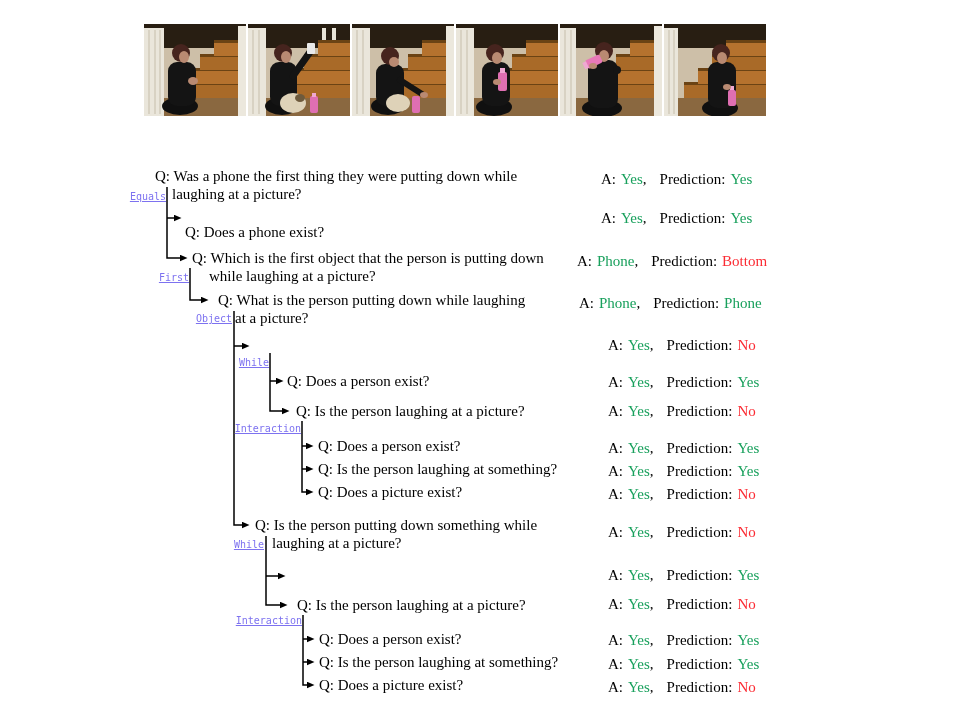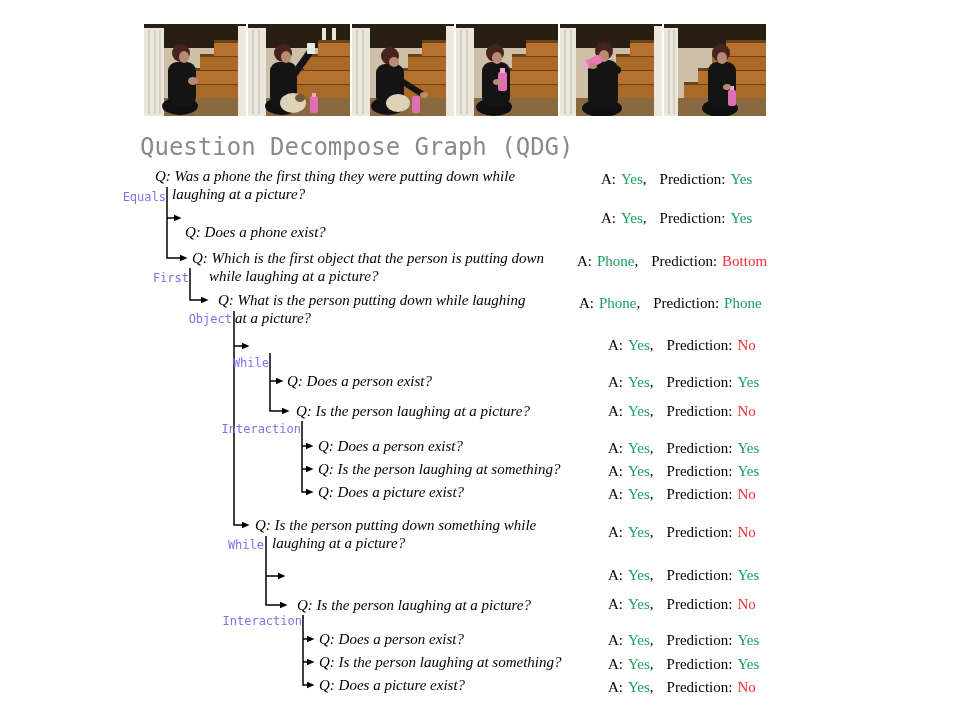--- a/index.html
+++ b/index.html
@@ -13,27 +13,27 @@
   
   .title{
     position:absolute;left:140px;top:133px;margin:0;
     font-family:"DejaVu Sans Mono",monospace;font-size:24px;font-weight:500;
     color:var(--title,#8a8a8a);letter-spacing:0px;white-space:nowrap;
   }
   
   .tree-lines{position:absolute;left:0;top:0;width:960px;height:720px;pointer-events:none;}
   
   .edge{
-    position:absolute;font-family:"DejaVu Sans Mono",monospace;font-size:12px;
-    color:var(--edge,#7d72f0);white-space:nowrap;line-height:10px;
+    position:absolute;font-family:"DejaVu Sans Mono",monospace;font-size:10px;
+    color:var(--edge,#7d72f0);white-space:nowrap;line-height:10px;text-decoration:underline;
   }
   
   .q{
     position:absolute;font-size:15px;line-height:18px;white-space:pre-line;
-    padding-left:17px;text-indent:-17px;color:#000;font-style:italic;
+    padding-left:17px;text-indent:-17px;color:#000;
   }
   
   .a{position:absolute;font-size:15px;line-height:17px;white-space:nowrap;}
   .a .val{margin-left:5px;}
   .a .plab{margin-left:13px;}
   .ok{color:var(--ok,#18a05c);}
   .bad{color:var(--bad,#fb2b33);}
 </style>
 </head>
 <body>
@@ -184,21 +184,20 @@
       <ellipse cx="56" cy="84" rx="18" ry="9" fill="#101010"></ellipse>
       <rect x="44" y="38" width="28" height="46" rx="9" fill="#141414"></rect>
       <circle cx="57" cy="29" r="9" fill="#46241e"></circle>
       <ellipse cx="58" cy="34" rx="5" ry="6" fill="#b98a72"></ellipse>
       <rect x="64" y="66" width="8" height="16" rx="2" fill="#df6fb2"></rect>
         <rect x="66" y="62" width="4" height="4" fill="#f0a8d2"></rect>
       <ellipse cx="63" cy="63" rx="4" ry="3" fill="#b98a72"></ellipse>
     </svg>
   </div>
 
-  <h1 class="title">Question Decompose Graph (QDG)</h1>
 
   <svg class="tree-lines">
     <defs>
       <marker id="ah" markerWidth="8" markerHeight="7" refX="0.5" refY="3.5" orient="auto" markerUnits="userSpaceOnUse">
         <path d="M0,0 L8,3.5 L0,7 Z" fill="#000"></path>
       </marker>
     </defs>
     <g stroke="#000" stroke-width="1.5" fill="none">
       <path d="M167,187 L167,258 L180,258" marker-end="url(#ah)"></path>
       <path d="M167,218 L174,218" marker-end="url(#ah)"></path>

